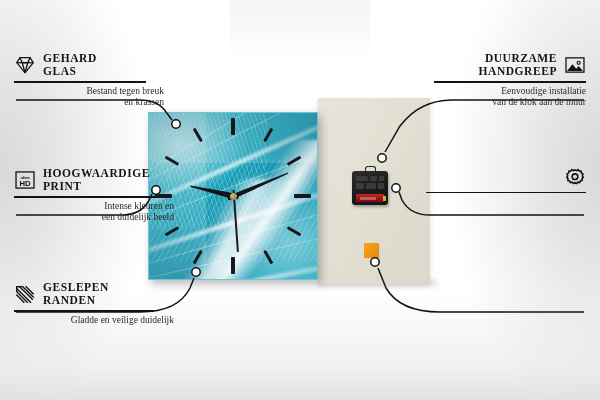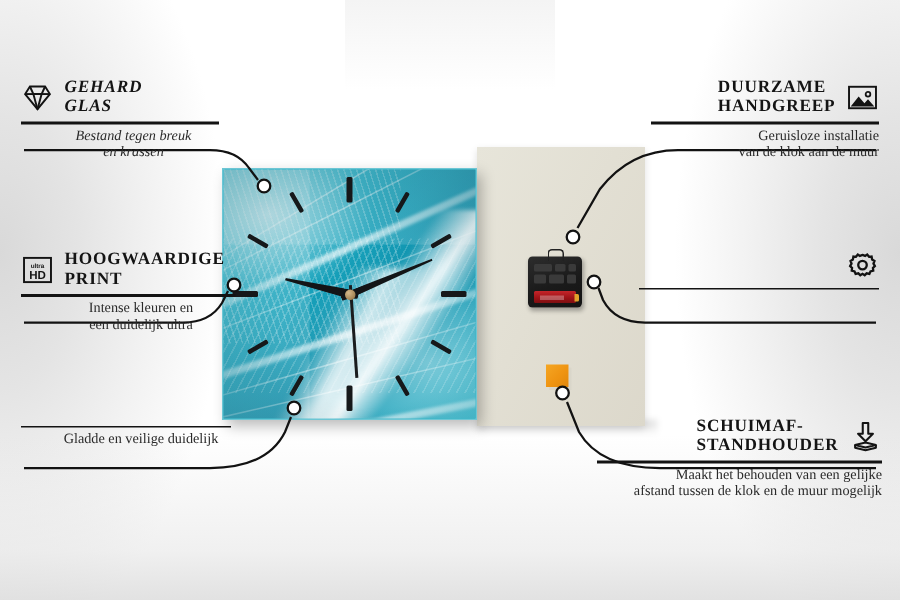--- a/index.html
+++ b/index.html
@@ -164,23 +164,23 @@
     white-space:pre-line;
   }
   .callout .rule { height:1.4px; background:#131313; margin-top:3px; }
   .callout .sub {
     font-family:"Liberation Serif", serif;
     font-size:9.5px; line-height:11.6px; color:#2a2a2a; margin-top:3px;
     white-space:pre-line;
   }
   .callout.left .head { justify-content:flex-start; }
   .callout.left .titles { text-align:left; }
-  .callout.left .sub { text-align:center; }
+  .callout.left .sub { text-align:right; }
   .callout.right .head { justify-content:flex-end; }
-  .callout.right .titles { }
+  .callout.right .titles { text-align:right; }
   .callout.right .sub { text-align:right; }
 
   .ico { width:22px; height:22px; flex:0 0 22px; color:#131313; }
   .ico svg { display:block; width:22px; height:22px; }
 
   
   #wires { position:absolute; inset:0; width:600px; height:400px; pointer-events:none; }
   #wires path { fill:none; stroke:#121212; stroke-width:1.5px; }
   #wires circle { fill:#ffffff; stroke:#121212; stroke-width:1.5px; }
 </style>
@@ -270,21 +270,21 @@
     <path d="M584,100 L452,100 Q420,100 400,126 L385,152"></path>
     <circle cx="382" cy="158" r="4.2"></circle>
 
     <path d="M584,215 L430,215 Q410,215 402,200 L399,192"></path>
     <circle cx="396" cy="188" r="4.2"></circle>
 
     <path d="M584,312 L440,312 Q400,312 386,288 L378,268"></path>
     <circle cx="375" cy="262" r="4.2"></circle>
   </svg>
 
-  <div class="callout left" style="left:14px; top:52px; width:150px;font-style:italic;">
+  <div class="callout left" style="left:14px; top:52px; width:150px;">
     <div class="head">
       <span class="ico">
         <svg viewBox="0 0 24 24">
             <g fill="none" stroke="currentColor" stroke-width="1.4">
           <path d="M3 9.5 L12 20.5 L21 9.5 L17.5 4 L6.5 4 Z"></path>
           <path d="M3 9.5 H21"></path>
               <path d="M6.5 4 L9 9.5 L12 20.5"></path>
               <path d="M17.5 4 L15 9.5 L12 20.5"></path>
           <path d="M9 9.5 H15"></path>
             </g>
@@ -305,69 +305,71 @@
           <rect x="2.2" y="3.2" width="19.6" height="17.6" fill="none" stroke="currentColor" stroke-width="1.4"></rect>
           <text x="12" y="10.6" text-anchor="middle" font-family="Liberation Sans, sans-serif" font-size="4.6" font-weight="700" fill="currentColor">ultra</text>
           <text x="12" y="18.4" text-anchor="middle" font-family="Liberation Sans, sans-serif" font-size="8.4" font-weight="700" fill="currentColor">HD</text>
         </svg>
       </span>
       <span class="titles">HOOGWAARDIGE
 PRINT</span>
     </div>
     <div class="rule" style="width:143px;"></div>
     <div class="sub">Intense kleuren en
-een duidelijk ultra</div>
+een duidelijk beeld</div>
   </div>
 
   <div class="callout left" style="left:14px; top:281px; width:160px;">
+    <div class="head">
+      <span class="ico">
+        <svg viewBox="0 0 24 24">
+            <g stroke="currentColor" stroke-width="1.5" stroke-linecap="square">
+          <path d="M3 4 L3 9"></path>
+              <path d="M3 4 L8 4"></path>
+          <path d="M3 6 L18 21"></path>
+              <path d="M6.2 4 L20 17.8"></path>
+          <path d="M3 9.5 L14.5 21"></path>
+              <path d="M9.6 4 L21 15.4"></path>
+          <path d="M3 13.2 L10.8 21"></path>
+              <path d="M13.2 4 L21 11.8"></path>
+        </g>
+          </svg>
+      </span>
+      <span class="titles">GESLEPEN
+RANDEN</span>
+    </div>
     <div class="rule" style="width:140px;"></div>
     <div class="sub">Gladde en veilige duidelijk</div>
   </div>
 
   <div class="callout right" style="right:14px; top:52px; width:175px;">
     <div class="head">
       <span class="titles">DUURZAME
 HANDGREEP</span>
       <span class="ico">
         <svg viewBox="0 0 24 24">
           <rect x="2.2" y="4.2" width="19.6" height="15.6" fill="none" stroke="currentColor" stroke-width="1.4"></rect>
           <circle cx="16" cy="9.6" r="1.7" fill="none" stroke="currentColor" stroke-width="1.3"></circle>
           <path d="M3.4 18.6 L9.2 11.2 L13.4 16.2 L16 13.2 L20.6 18.6 Z" fill="currentColor"></path>
         </svg>
       </span>
     </div>
     <div class="rule" style="width:152px; margin-left:auto;"></div>
-    <div class="sub">Geruisloze installatie
+    <div class="sub">Eenvoudige installatie
 van de klok aan de muur</div>
   </div>
 
   <div class="callout right" style="right:14px; top:167px; width:170px;">
     <div class="head">
       <span class="ico">
         <svg viewBox="0 0 24 24">
             <g fill="none" stroke="currentColor" stroke-width="1.7">
           <path d="M12 3.2 L13.9 3.9 L15.4 2.9 L16.8 4.6 L18.6 4.4 L19 6.6 L20.7 7.6 L20 9.6 L21 11.3 L19.6 12.7 L19.8 14.6 L17.8 15.2 L17 17 L15 16.6 L13.6 18 L12 17 L10.4 18 L9 16.6 L7 17 L6.2 15.2 L4.2 14.6 L4.4 12.7 L3 11.3 L4 9.6 L3.3 7.6 L5 6.6 L5.4 4.4 L7.2 4.6 L8.6 2.9 L10.1 3.9 Z"></path>
           <circle cx="12" cy="10.6" r="3.1"></circle>
             </g>
           </svg>
       </span>
     </div>
     <div class="rule" style="width:160px; margin-left:auto;"></div>
   </div>
 
-  <div class="callout right" style="right:12px; top:278px; width:206px;">
-    <div class="head">
-      <span class="titles">SCHUIMAF-
-STANDHOUDER</span>
-      <span class="ico">
-        <svg viewBox="0 0 24 24">
-          <path d="M10 2.2 H14 V10 H17.4 L12 15.4 L6.6 10 H10 Z" fill="none" stroke="currentColor" stroke-width="1.5" stroke-linejoin="round"></path>
-          <path d="M12 16.4 L19.6 18.2 L12 20 L4.4 18.2 Z" fill="none" stroke="currentColor" stroke-width="1.4" stroke-linejoin="round"></path>
-          <path d="M4.4 18.2 V20.2 L12 22 L19.6 20.2 V18.2" fill="none" stroke="currentColor" stroke-width="1.4" stroke-linejoin="round"></path>
-        </svg>
-      </span>
-    </div>
-    <div class="rule" style="width:190px; margin-left:auto;"></div>
-    <div class="sub">Maakt het behouden van een gelijke
-afstand tussen de klok en de muur mogelijk</div>
-  </div>
 
 </div>
 
 </body></html>

